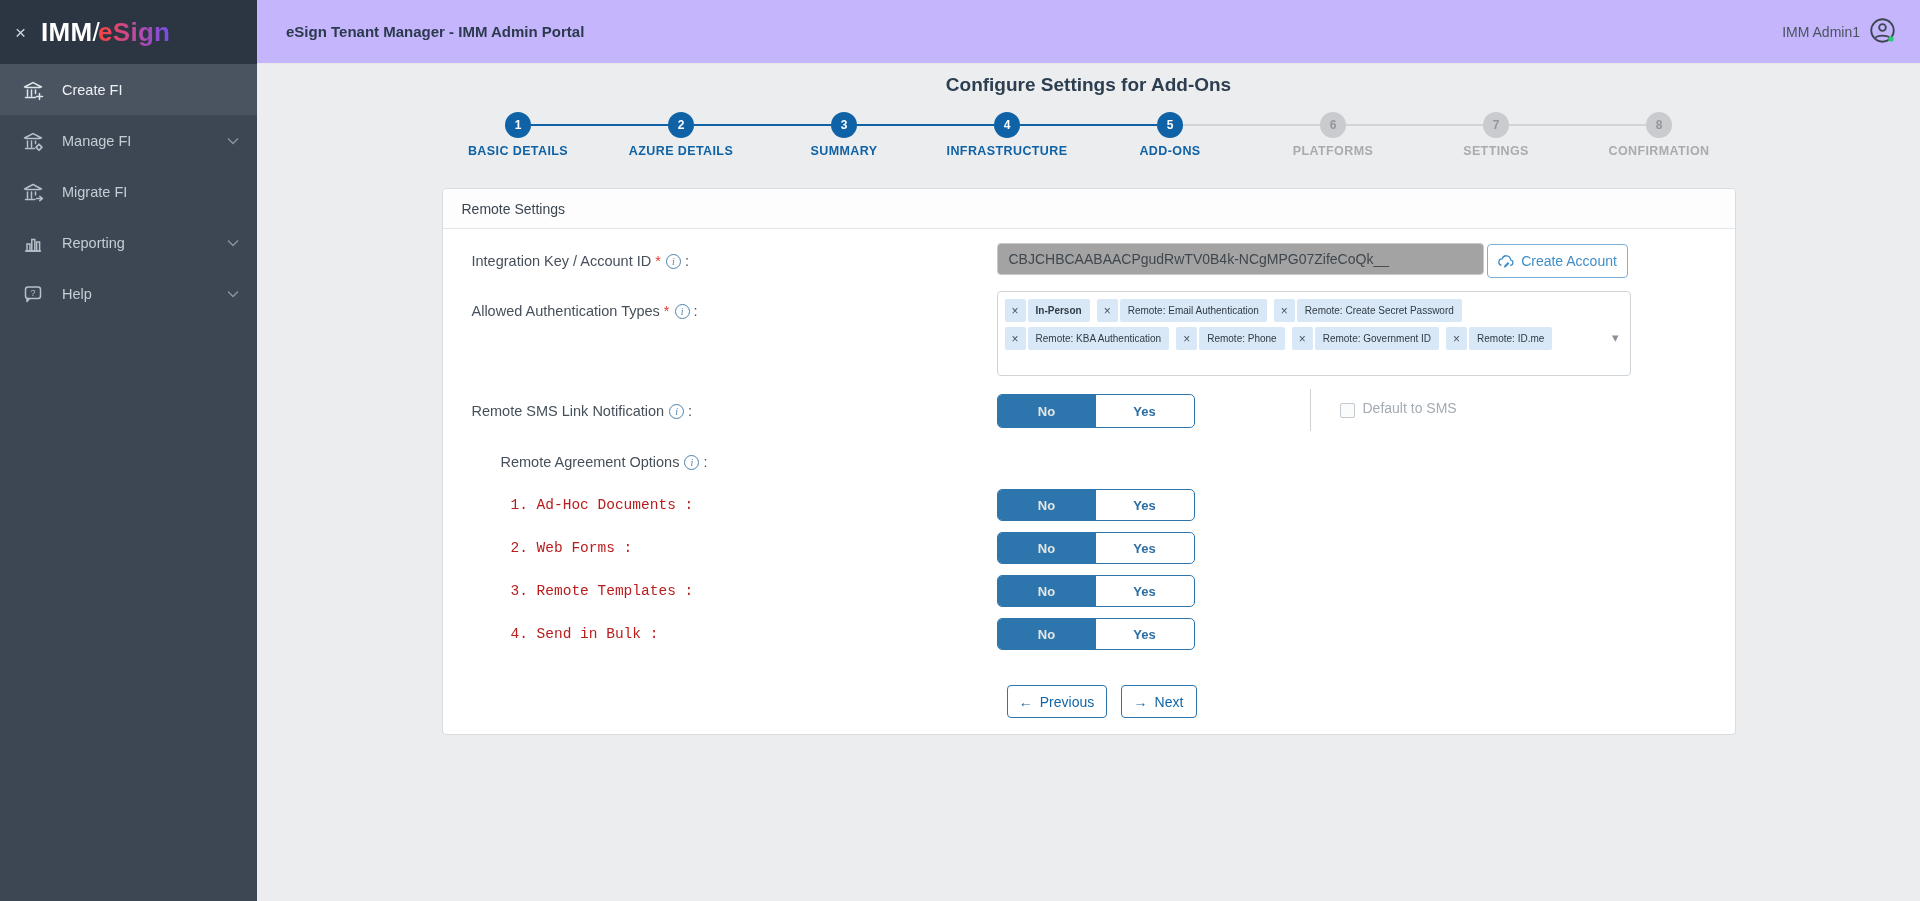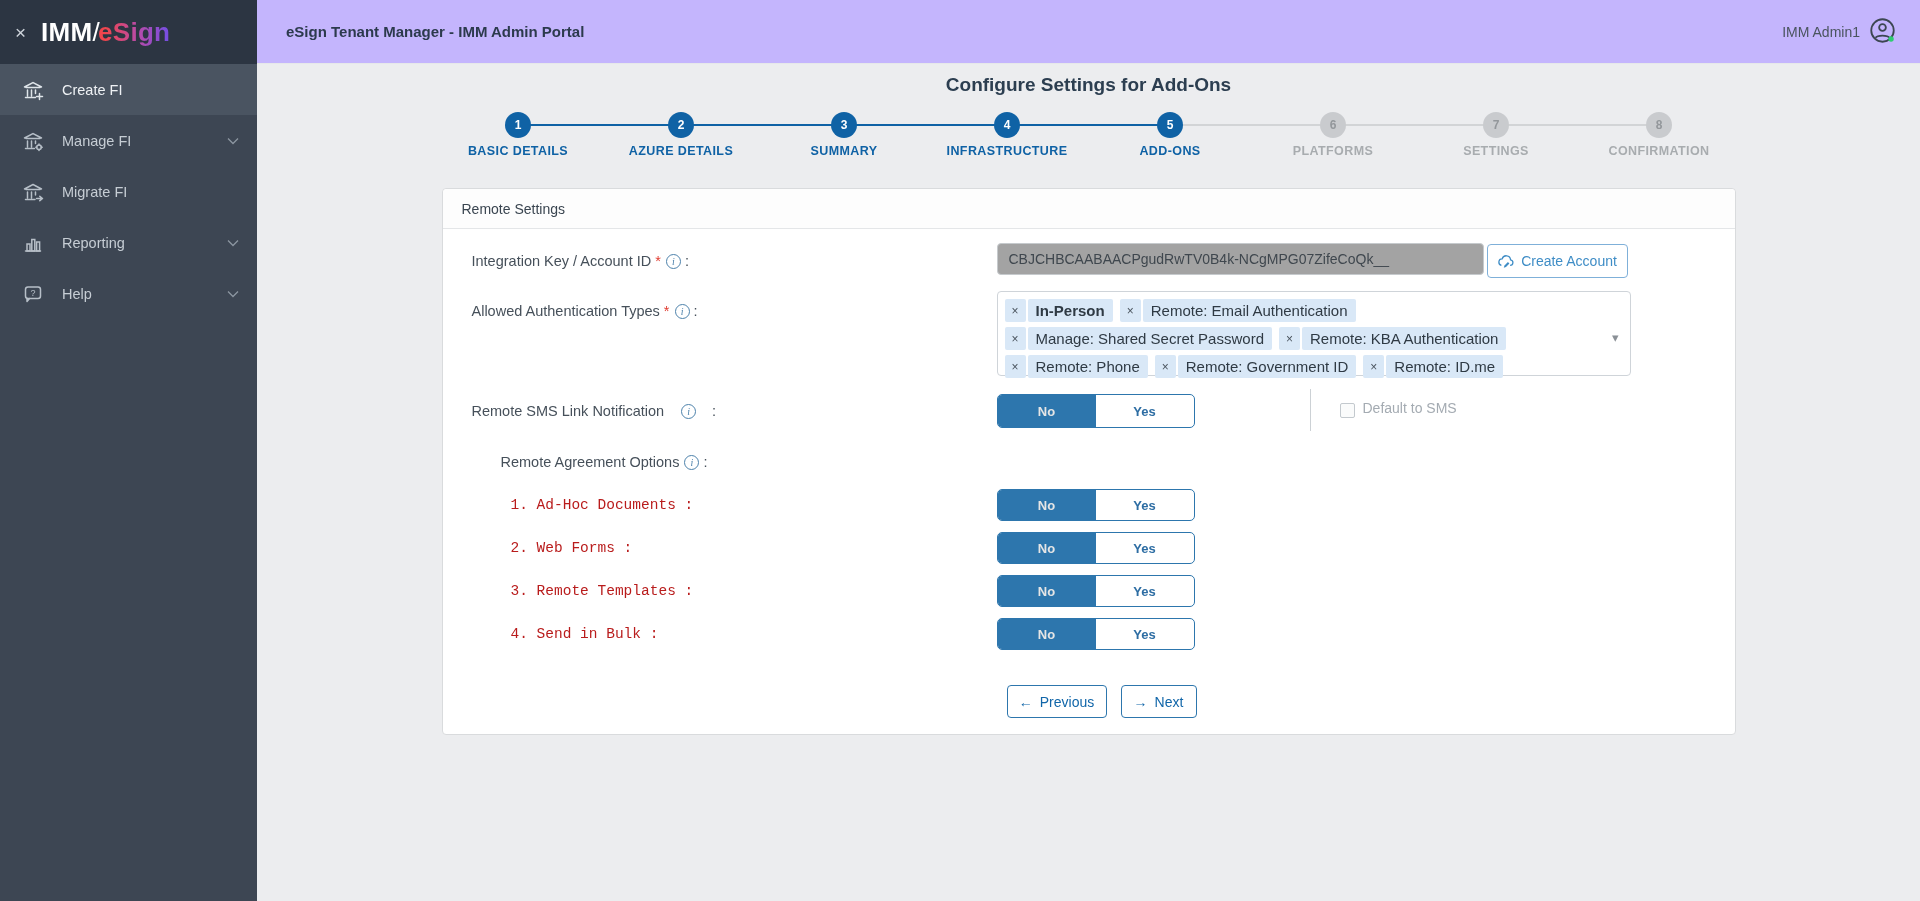--- a/index.html
+++ b/index.html
@@ -69,21 +69,21 @@
                 background:#fff; border:1px solid #7fb0d9; border-radius:4px; color:#3f8dc6;
                 font-size:14px; display:flex; align-items:center; justify-content:center; gap:7px; cursor:pointer; }
 
   .multibox { position:absolute; left:542px; top:62px; width:634px; height:85px; background:#fff;
               border:1px solid #cfd4d9; border-radius:4px; padding:7px 24px 7px 7px;
               display:flex; flex-wrap:wrap; gap:5px 7px; align-content:flex-start; cursor:pointer; }
   .tag { display:inline-flex; height:23px; }
   .tag-x { background:#d9e8f7; border-radius:2px; padding:0 7px; display:flex; align-items:center;
            font-size:12px; color:#4a545e; margin-right:2px; cursor:pointer; }
   .tag-t { background:#d9e8f7; border-radius:2px; padding:0 8px; display:flex; align-items:center;
-           font-size:15px; color:#2f3a44; white-space:nowrap; }
+           font-size:10px; color:#2f3a44; white-space:nowrap; }
   .tag.bold .tag-t { font-weight:700; }
   .caret { position:absolute; right:11px; top:38px; color:#8a9096; font-size:13px; cursor:pointer; }
 
   .toggle { position:absolute; left:542px; width:198px; display:flex; border:1px solid #2d76ad;
             border-radius:5px; overflow:hidden; background:#fff; }
   .tseg { flex:1; display:flex; align-items:center; justify-content:center; font-size:13px;
           font-weight:700; color:#2d6da3; cursor:pointer; }
   .tseg.sel { background:#2d76ad; color:#e5e5e5; }
 
   .vdivider { position:absolute; left:855px; top:160px; width:1px; height:42px; background:#ccd1d5; }
@@ -267,42 +267,42 @@
           <span class="tag bold">
               <span class="tag-x">×</span>
               <span class="tag-t">In-Person</span>
             </span>
           <span class="tag">
               <span class="tag-x">×</span>
               <span class="tag-t">Remote: Email Authentication</span>
             </span>
           <span class="tag">
               <span class="tag-x">×</span>
-              <span class="tag-t">Manage: Shared Secret Password</span>
+              <span class="tag-t">Remote: Create Secret Password</span>
             </span>
           <span class="tag">
               <span class="tag-x">×</span>
               <span class="tag-t">Remote: KBA Authentication</span>
             </span>
           <span class="tag">
               <span class="tag-x">×</span>
               <span class="tag-t">Remote: Phone</span>
             </span>
           <span class="tag">
               <span class="tag-x">×</span>
               <span class="tag-t">Remote: Government ID</span>
             </span>
           <span class="tag">
               <span class="tag-x">×</span>
               <span class="tag-t">Remote: ID.me</span>
             </span>
           <span class="caret">▾</span>
         </div>
 
-        <div class="flabel" style="top:170px;gap:12px;">
+        <div class="flabel" style="top:170px;">
           <span>Remote SMS Link Notification</span>
           <span class="info">i</span>
           <span class="suffix">:</span>
         </div>
         <div class="toggle" style="top:165px; height:34px;">
           <span class="tseg sel">No</span>
           <span class="tseg">Yes</span>
         </div>
         <div class="vdivider"></div>
         <span class="cbx"></span>

